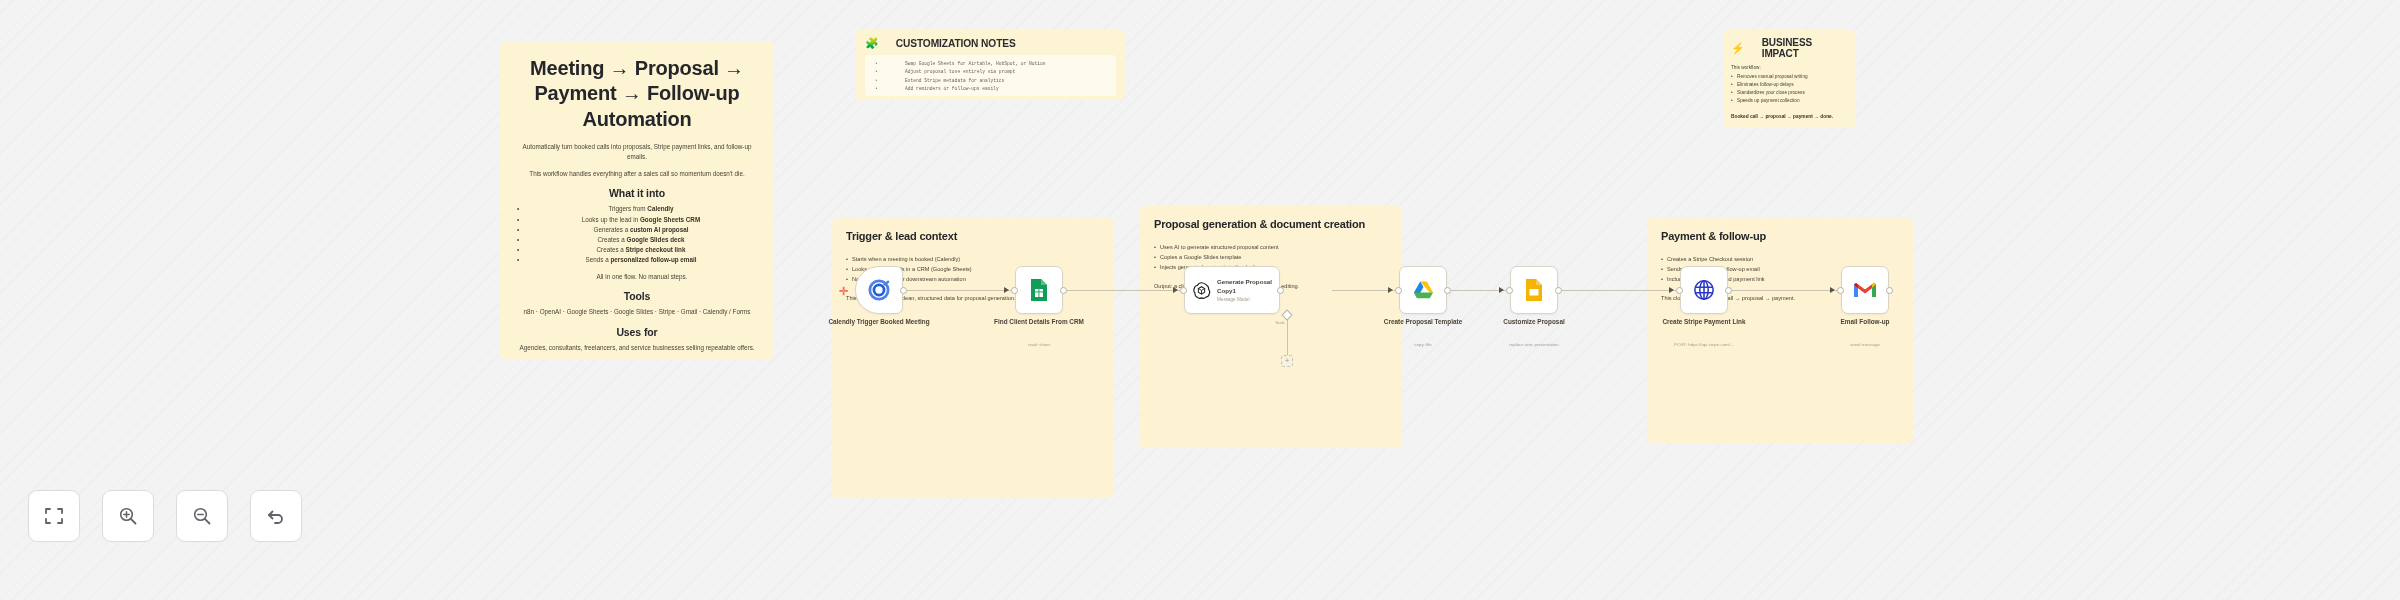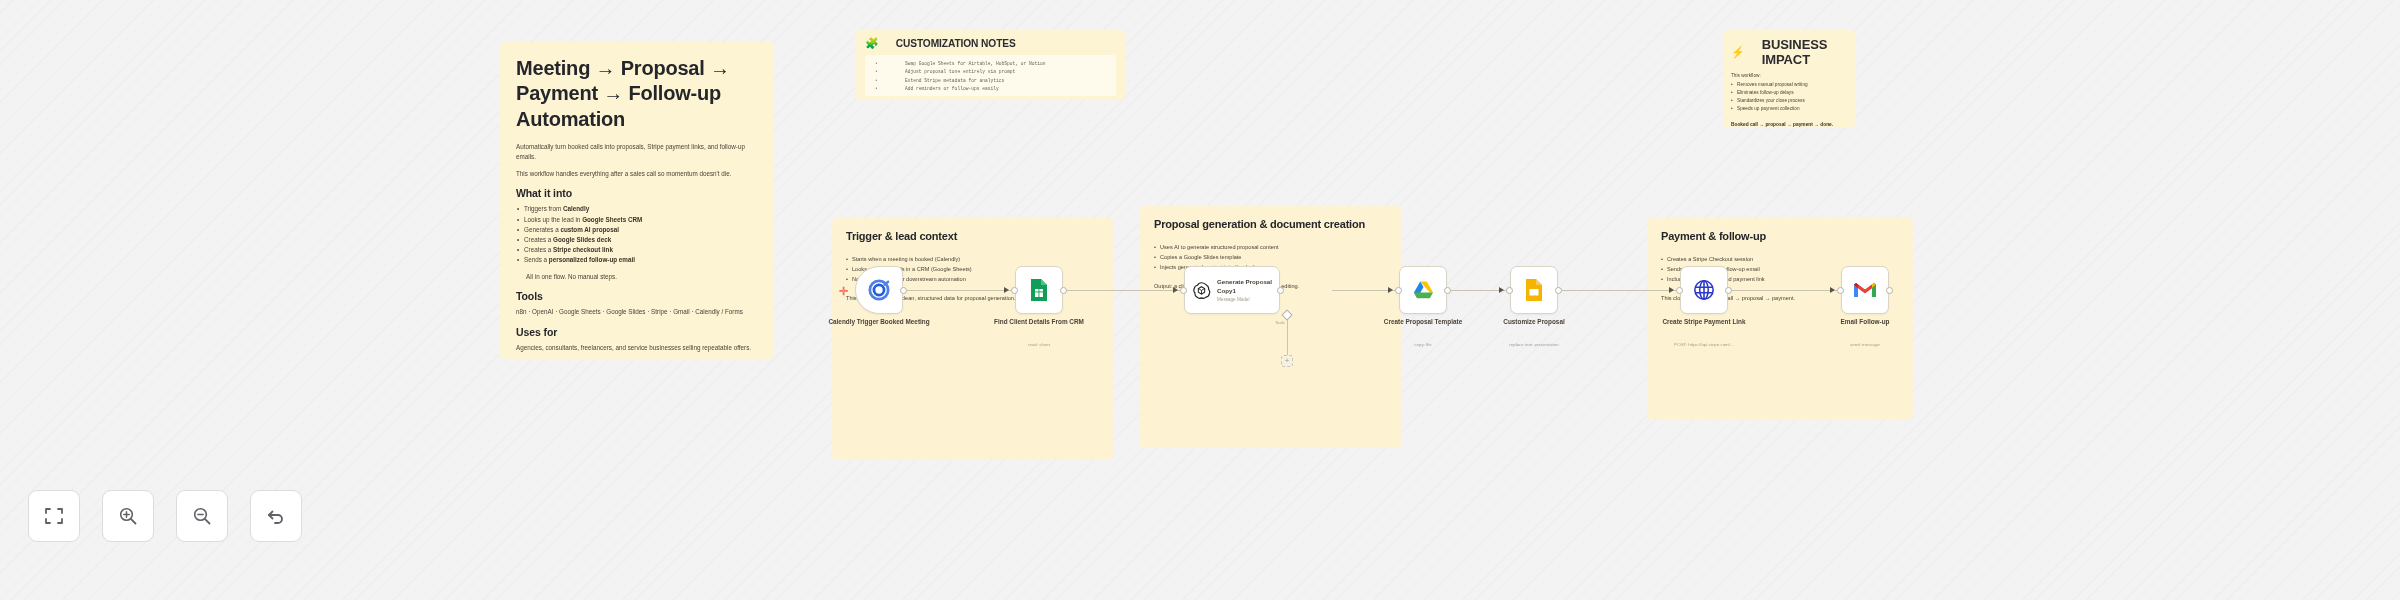--- a/index.html
+++ b/index.html
@@ -18,20 +18,21 @@
     position: absolute;
     background: #fdf4d3;
     border-radius: 5px;
   }
 
   
   #doc-note {
     left: 500px; top: 42px; width: 274px; height: 317px;
     padding: 14px 16px 12px 16px;
     overflow: hidden;
+    text-align: center;
   }
   #doc-note h1 {
     font-size: 20px; line-height: 1.27; font-weight: 700;
     color: #25262b; letter-spacing: -0.2px; margin-bottom: 10px;
   }
   .body-p {
     font-size: 6.3px; line-height: 1.55; color: #4a4238; margin-bottom: 7px;
   }
   #doc-note h2 {
     font-size: 10.5px; font-weight: 700; color: #25262b;
@@ -72,35 +73,35 @@
   }
   ul.mono li::before {
     content: "•"; position: absolute; left: 4px; color: #8a8478;
   }
 
   
   #biz-impact {
     left: 1723px; top: 30px; width: 132px; height: 98px;
     padding: 7px 8px;
   }
-  #biz-impact .title { font-size: 13px; font-weight: 700; color: #2b2b30; letter-spacing: -0.1px; }
+  #biz-impact .title { font-size: 10px; font-weight: 700; color: #2b2b30; letter-spacing: -0.1px; }
   .bi-lead { font-size: 4.7px; color: #4a4238; margin: 6px 0 3px; }
   ul.bi { list-style: none; }
   ul.bi li {
     font-size: 4.7px; line-height: 1.72; color: #4a4238;
     padding-left: 6px; position: relative; white-space: nowrap;
   }
   ul.bi li::before { content: "•"; position: absolute; left: 0; }
   .bi-flow { font-size: 4.8px; font-weight: 700; color: #3a3128; margin-top: 8px; line-height: 1.5; }
 
   
   .group { position: absolute; background: #fdf3d2; border-radius: 5px; padding: 12px 14px; }
-  #grp-trigger { left: 832px; top: 218px; width: 282px; height: 242px; }
+  #grp-trigger { left: 832px; top: 218px; width: 282px; height: 280px; }
   #grp-proposal { left: 1140px; top: 206px; width: 262px; height: 242px; }
-  #grp-payment  { left: 1647px; top: 218px; width: 266px; height: 202px; }
+  #grp-payment  { left: 1647px; top: 218px; width: 266px; height: 225px; }
   .group h3 {
     font-size: 11px; font-weight: 700; color: #25262b;
     letter-spacing: -0.2px; margin-bottom: 13px;
   }
   ul.grp { list-style: none; margin-bottom: 9px; }
   ul.grp li {
     font-size: 5.6px; line-height: 1.78; color: #4a4238;
     padding-left: 6px; position: relative; white-space: nowrap;
   }
   ul.grp li::before { content: "•"; position: absolute; left: 0; }

